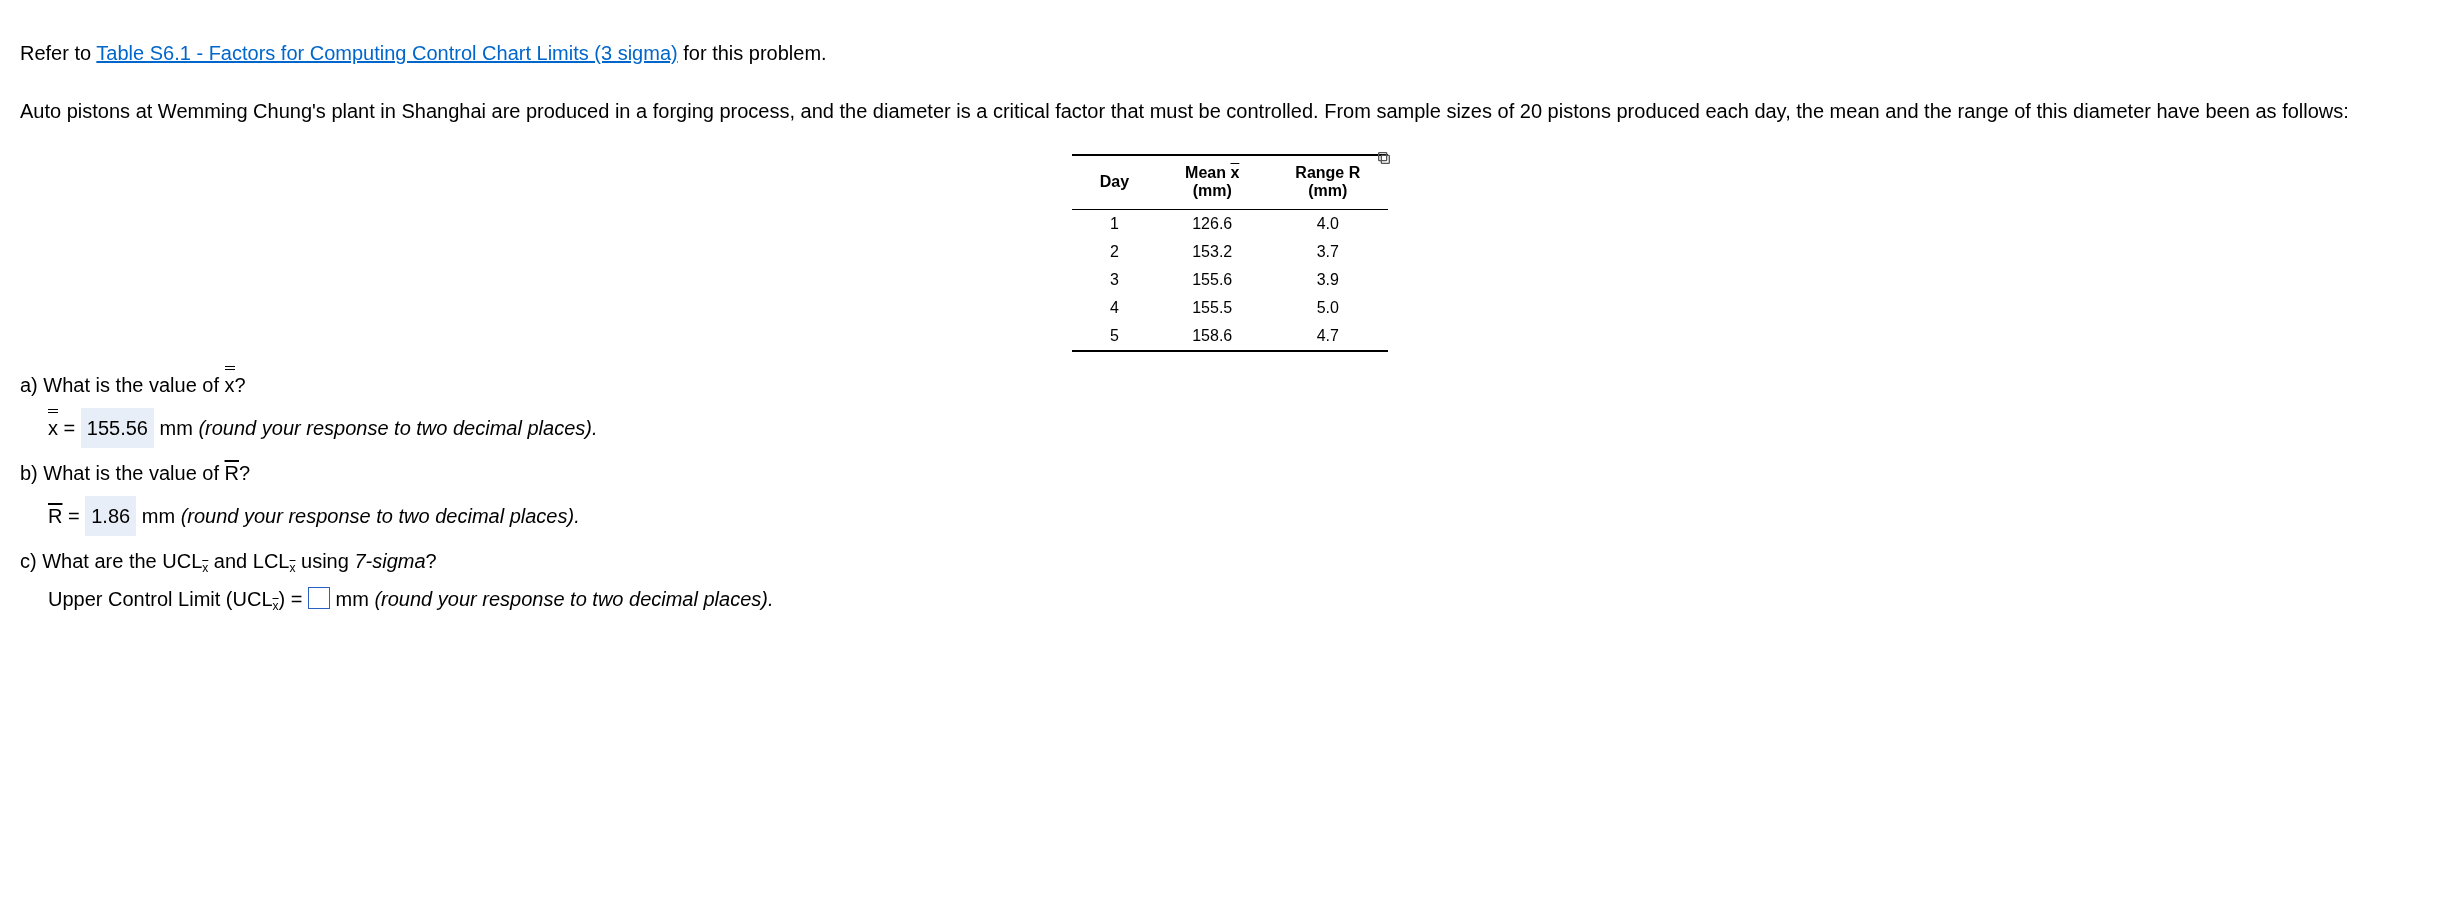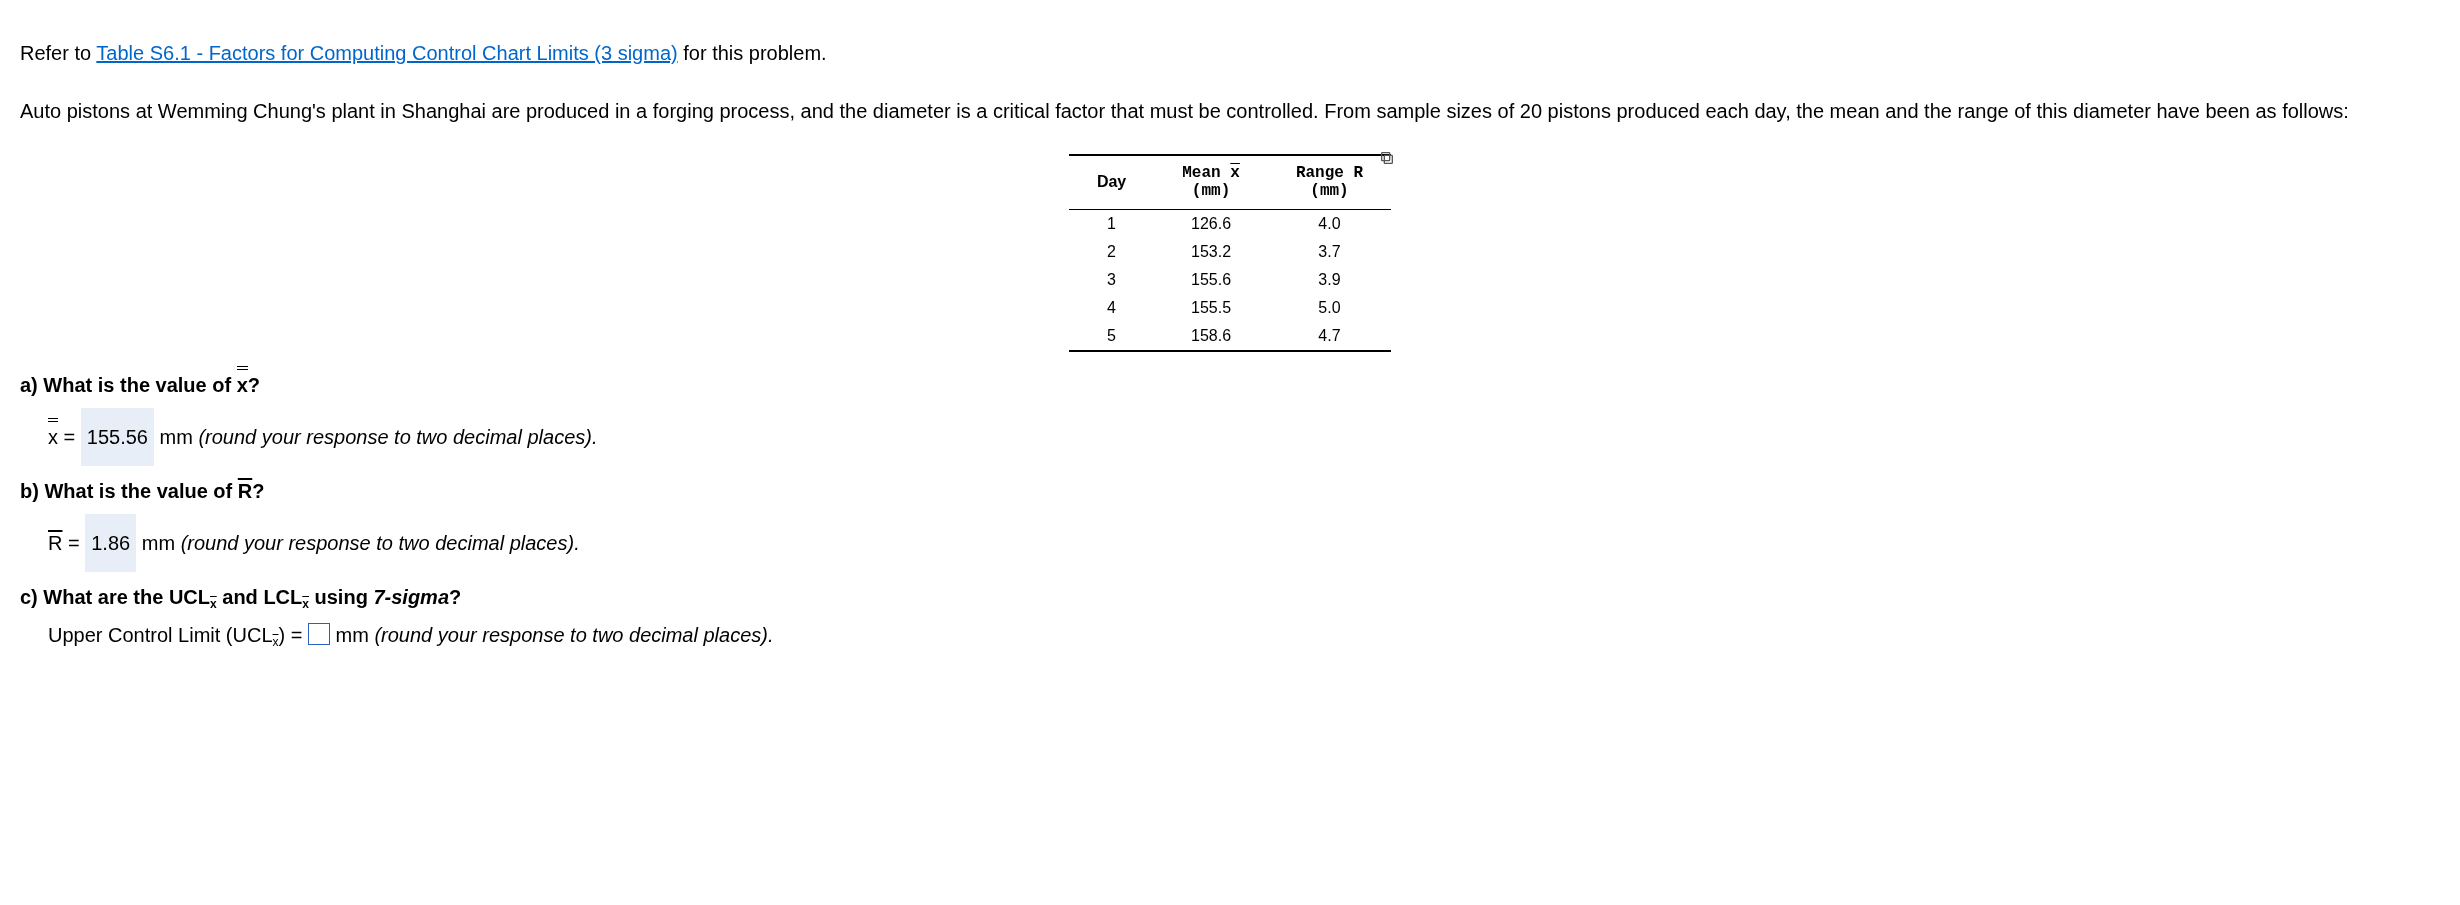--- a/index.html
+++ b/index.html
@@ -59,49 +59,48 @@
     }
     .xdbar::after {
       content: "";
       position: absolute;
       left: 0; right: 0;
       top: -0.5px;
       border-top: 1.3px solid #000;
     }
     .question {
       margin: 8px 0 8px 0;
-      font-weight: bold;
     }
     .indent {
       margin-left: 28px;
       margin-bottom: 10px;
     }
     .filled {
       background: #e8eef7;
-      padding: 14px 6px;
+      padding: 5px 6px;
       display: inline-block;
     }
     .emptybox {
       border: 1.5px solid #2b5fc1;
       width: 20px;
       height: 20px;
       display: inline-block;
       vertical-align: -3px;
     }
     .ital { font-style: italic; }
     .sub { font-size: 0.6em; position: relative; top: 4px; }
     .copy-icon {
       position: absolute;
       right: -4px;
       top: -10px;
       width: 16px;
       height: 16px;
     }
     .copy-icon svg { width: 16px; height: 16px; }
-    .th-multi { line-height: 1.15; font-family: Liberation Mono, monospace; }
+    .th-multi { line-height: 1.15; }
   </style>
 </head>
 <body>
 
 <p>
   <span>Refer to </span><a href="#" class="link">Table S6.1 - Factors for Computing Control Chart Limits (3 sigma)</a><span> for this problem.</span>
 </p>
 
 <p>Auto pistons at Wemming Chung's plant in Shanghai are produced in a forging process, and the diameter is a critical factor that must be controlled. From sample sizes of 20 pistons produced each day, the mean and the range of this diameter have been as follows:</p>
 

